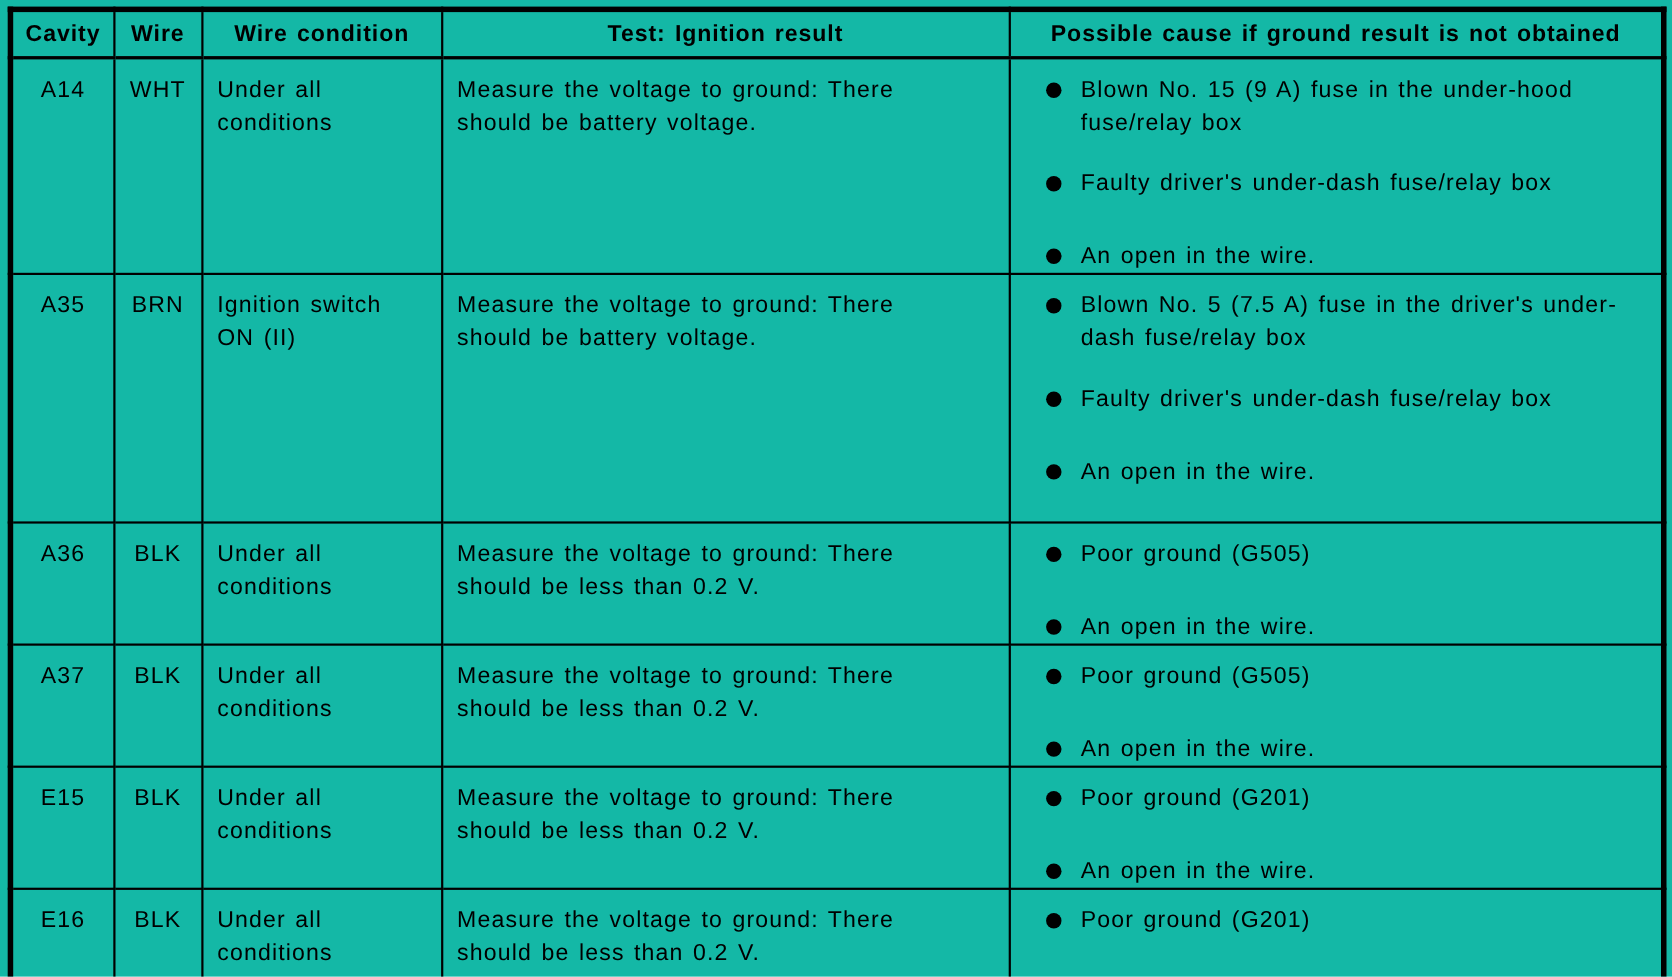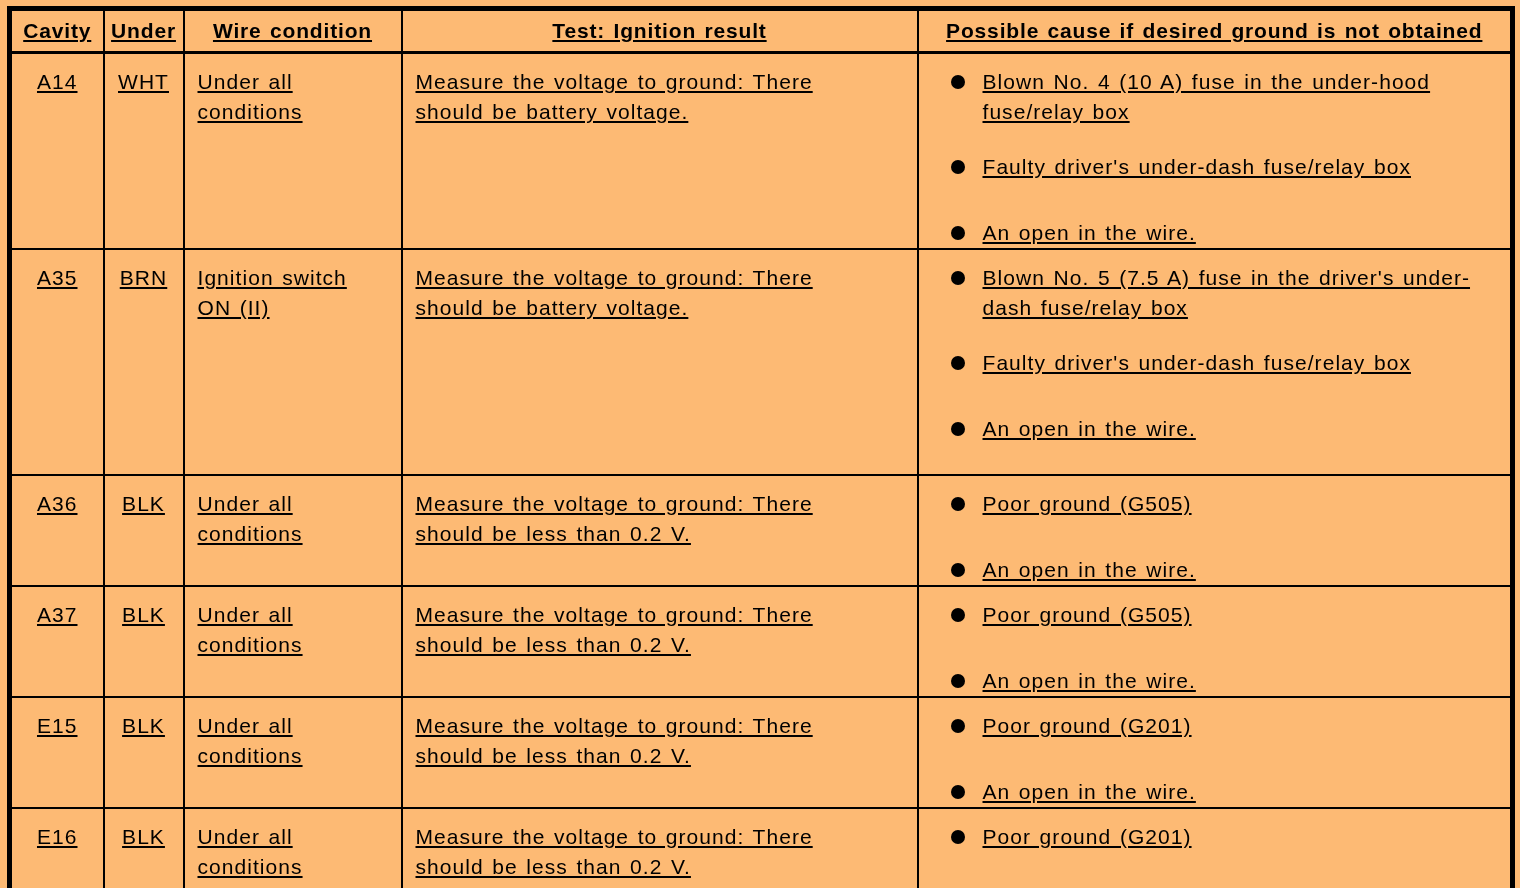--- a/index.html
+++ b/index.html
@@ -7,23 +7,22 @@
     padding: 0;
     background: #ffffff;
     font-family: "Liberation Sans", sans-serif;
     color: #000000;
   }
   .scan-page {
     box-sizing: border-box;
     width: 1520px;
     height: 888px;
     padding: 6px 7px 6px 7px;
-    background: #fdba74;
+    background: #14b8a6;
     overflow: hidden;
-    text-decoration: underline;
   }
   table.test-table {
     border-collapse: collapse;
     table-layout: fixed;
     width: 1506px;
     border: 5px solid #000000;
     font-size: 21px;
     line-height: 30px;
     letter-spacing: 0.05em;
     word-spacing: 0.08em;
@@ -85,40 +84,40 @@
     <colgroup>
       <col style="width:94px">
       <col style="width:80px">
       <col style="width:218px">
       <col style="width:516px">
       <col style="width:595px">
     </colgroup>
     <thead>
       <tr>
         <th>Cavity</th>
-        <th>Under</th>
+        <th>Wire</th>
         <th>Wire condition</th>
         <th>Test: Ignition result</th>
-        <th>Possible cause if desired ground is not obtained</th>
+        <th>Possible cause if ground result is not obtained</th>
       </tr>
     </thead>
     <tbody>
   <tr>
     <td class="cavity-cell">A14</td>
     <td class="wire-cell">WHT</td>
     <td class="condition-cell">
       <div class="condition-text">Under all conditions</div>
     </td>
     <td class="result-cell">
       <div class="result-text">Measure the voltage to ground: There should be battery voltage.</div>
     </td>
     <td class="causes-cell">
   <div class="cause-item">
     <span class="bullet"></span>
-    <span class="cause-text">Blown No. 4 (10 A) fuse in the under-hood fuse/relay box</span>
+    <span class="cause-text">Blown No. 15 (9 A) fuse in the under-hood fuse/relay box</span>
   </div>
 
   <div class="cause-item">
     <span class="bullet"></span>
     <span class="cause-text">Faulty driver's under-dash fuse/relay box</span>
   </div>
 
   <div class="cause-item">
     <span class="bullet"></span>
     <span class="cause-text">An open in the wire.</span>

